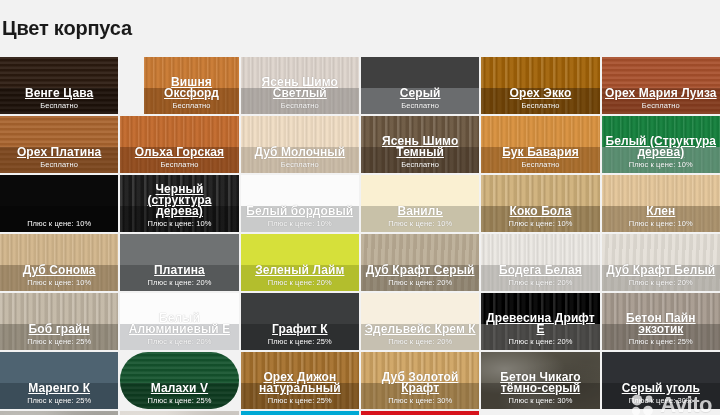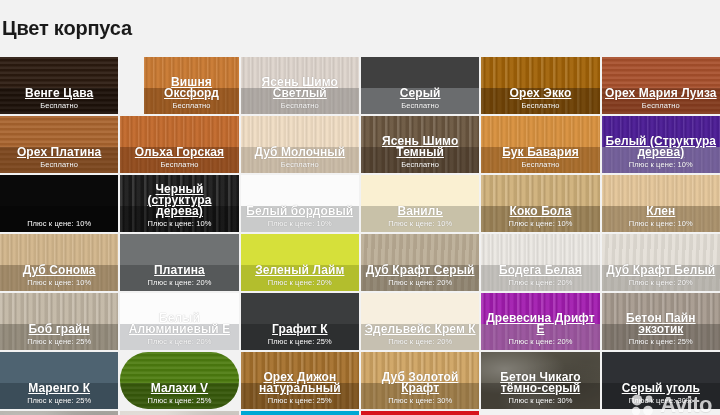--- a/index.html
+++ b/index.html
@@ -213,21 +213,21 @@
         </div>
       </div>
       <div class="swatch" style="background: rgb(216, 145, 63);">
         <div class="tex grain-v"></div>
         <div class="caption-bg" style="background: rgba(90, 50, 14, 0.36);"></div>
         <div class="caption cap-light">
           <span class="cap-name">Бук Бавария</span>
           <span class="cap-price">Бесплатно</span>
         </div>
       </div>
-      <div class="swatch" style="background: #4c1d95;">
+      <div class="swatch" style="background: #15803d;">
         <div class="tex grain-v"></div>
         <div class="caption-bg" style="background: rgba(150, 154, 157, 0.52);"></div>
         <div class="caption cap-light">
           <span class="cap-name">Белый (Структура дерева)</span>
           <span class="cap-price">Плюс к цене: 10%</span>
         </div>
       </div>
       <div class="swatch" style="background: rgb(10, 10, 10);">
         <div class="tex grain-none"></div>
         <div class="caption-bg" style="background: rgba(0, 0, 0, 0.25);"></div>
@@ -348,21 +348,21 @@
         </div>
       </div>
       <div class="swatch" style="background: rgb(247, 239, 223); align-items: center;">
         <div class="tex grain-none"></div>
         <div class="caption-bg" style="background: rgba(150, 145, 132, 0.5);"></div>
         <div class="caption cap-light">
           <span class="cap-name">Эдельвейс Крем К</span>
           <span class="cap-price">Плюс к цене: 20%</span>
         </div>
       </div>
-      <div class="swatch" style="background: #a21caf;">
+      <div class="swatch" style="background: #000000;">
         <div class="tex grain-v2"></div>
         <div class="caption-bg" style="background: rgba(145, 142, 138, 0.48);"></div>
         <div class="caption cap-light">
           <span class="cap-name">Древесина Дрифт Е</span>
           <span class="cap-price">Плюс к цене: 20%</span>
         </div>
       </div>
       <div class="swatch" style="background: rgb(166, 154, 142);">
         <div class="tex grain-v2"></div>
         <div class="caption-bg" style="background: rgba(70, 64, 58, 0.4);"></div>
@@ -372,21 +372,21 @@
         </div>
       </div>
       <div class="swatch" style="background: rgb(78, 99, 113);">
         <div class="tex grain-none"></div>
         <div class="caption-bg" style="background: rgba(16, 26, 34, 0.3);"></div>
         <div class="caption cap-light">
           <span class="cap-name">Маренго К</span>
           <span class="cap-price">Плюс к цене: 25%</span>
         </div>
       </div>
-      <div class="swatch" style="background: #4d7c0f; border-radius: 28px;">
+      <div class="swatch" style="background: #14532d; border-radius: 28px;">
         <div class="tex grain-h"></div>
         <div class="caption-bg" style="background: rgba(0, 0, 0, 0.28);"></div>
         <div class="caption cap-light">
           <span class="cap-name">Малахи V</span>
           <span class="cap-price">Плюс к цене: 25%</span>
         </div>
       </div>
       <div class="swatch" style="background: rgb(165, 112, 44);">
         <div class="tex grain-v2"></div>
         <div class="caption-bg" style="background: rgba(60, 38, 12, 0.36);"></div>

